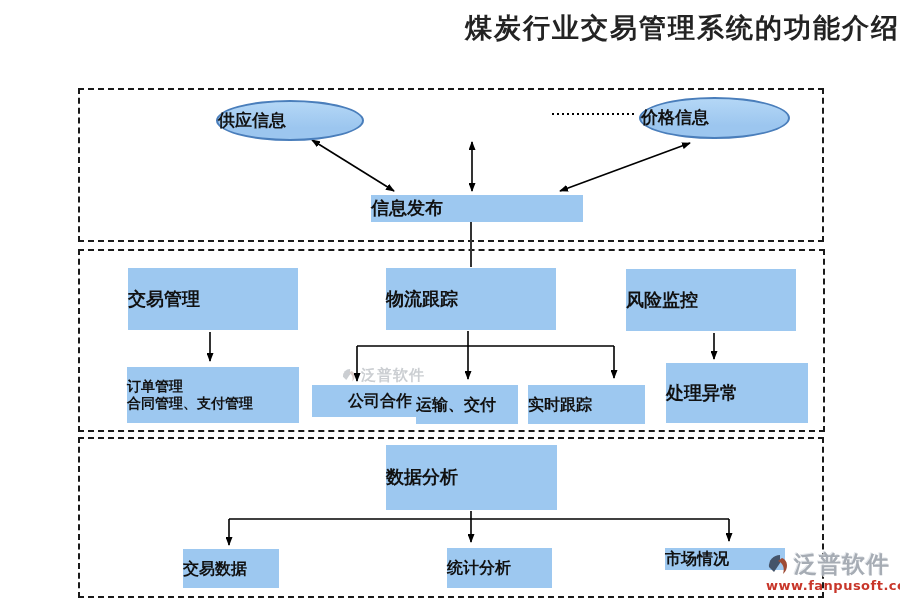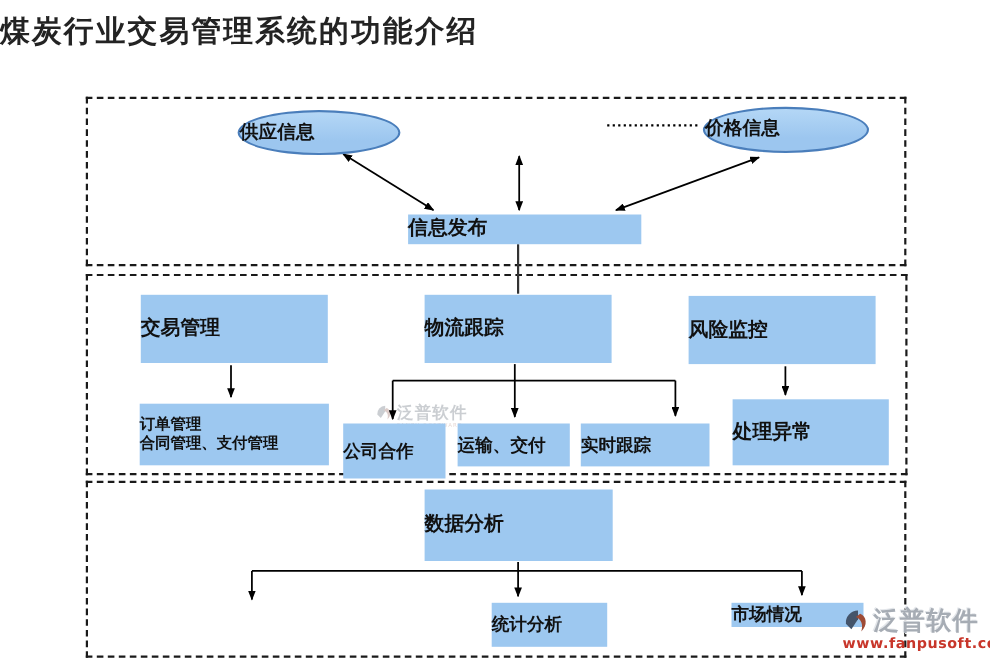--- a/index.html
+++ b/index.html
@@ -1,21 +1,21 @@
 <!DOCTYPE html>
 <html><head>
 <meta charset="utf-8">
 <style>
   html,body{margin:0;padding:0;background:#ffffff;}
   .stage{
     position:relative;width:900px;height:600px;background:#ffffff;overflow:hidden;
     font-family:"DejaVu Sans","Liberation Sans",sans-serif;
   }
   .page-title{
-    position:absolute;left:0;top:10px;width:900px;text-align:left;
+    position:absolute;left:0;top:10px;width:900px;text-align:right;
     font-size:27px;font-weight:800;letter-spacing:2px;color:#232323;
   }
   .section{
     position:absolute;border:2px dashed #1a1a1a;z-index:0;background:transparent;
   }
   .sec1{left:78px;top:88px;width:742px;height:150px;}
   .sec2{left:78px;top:249px;width:743px;height:179px;}
   .sec3{left:78px;top:437px;width:742px;height:157px;}
   .connectors{position:absolute;left:0;top:0;z-index:2;}
   .node{
@@ -107,35 +107,38 @@
     <span>物流跟踪</span>
   </div>
   <div class="node rect-lg" style="left:626px;top:269px;width:170px;height:62px;">
     <span>风险监控</span>
   </div>
 
   <div class="node rect-sm" style="left:127px;top:367px;width:172px;height:56px;">
     <span>订单管理</span>
     <span>合同管理、支付管理</span>
   </div>
-  <div class="node rect-md" style="left:312px;top:385px;width:93px;height:50px;">
+  <div class="node rect-md" style="left:312px;top:385px;width:93px;height:32px;padding-left:36px;">
     <span>公司合作</span>
   </div>
   <div class="node rect-md" style="left:416px;top:385px;width:102px;height:39px;">
     <span>运输、交付</span>
   </div>
   <div class="node rect-md" style="left:528px;top:385px;width:117px;height:39px;">
     <span>实时跟踪</span>
   </div>
   <div class="node rect-lg" style="left:666px;top:363px;width:142px;height:60px;">
     <span>处理异常</span>
   </div>
 
   <div class="node rect-lg" style="left:386px;top:445px;width:171px;height:65px;">
     <span>数据分析</span>
+  </div>
+  <div class="node rect-md" style="left:183px;top:549px;width:96px;height:39px;">
+    <span>交易数据</span>
   </div>
   <div class="node rect-md" style="left:415px;top:548px;width:105px;height:40px;margin-left:32px;">
     <span>统计分析</span>
   </div>
   <div class="node rect-md" style="left:665px;top:548px;width:120px;height:22px;">
     <span>市场情况</span>
   </div>
 
   <div class="wm-br">
     <div class="row">

